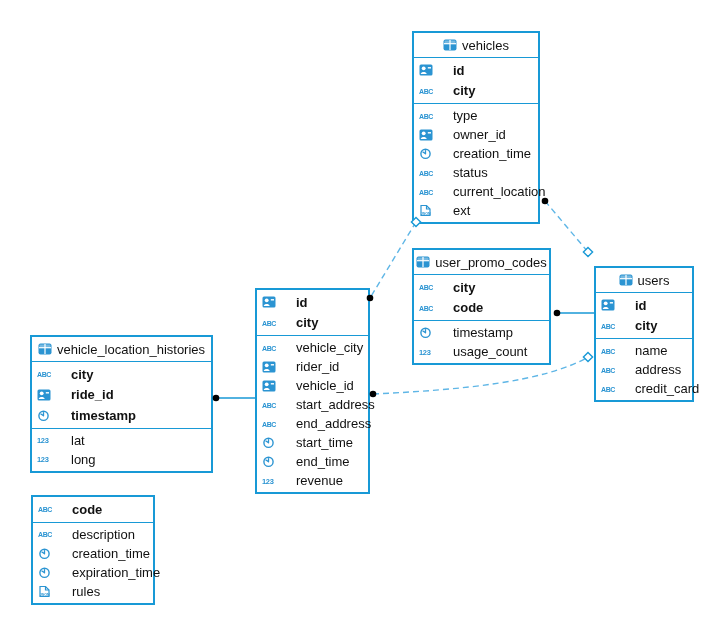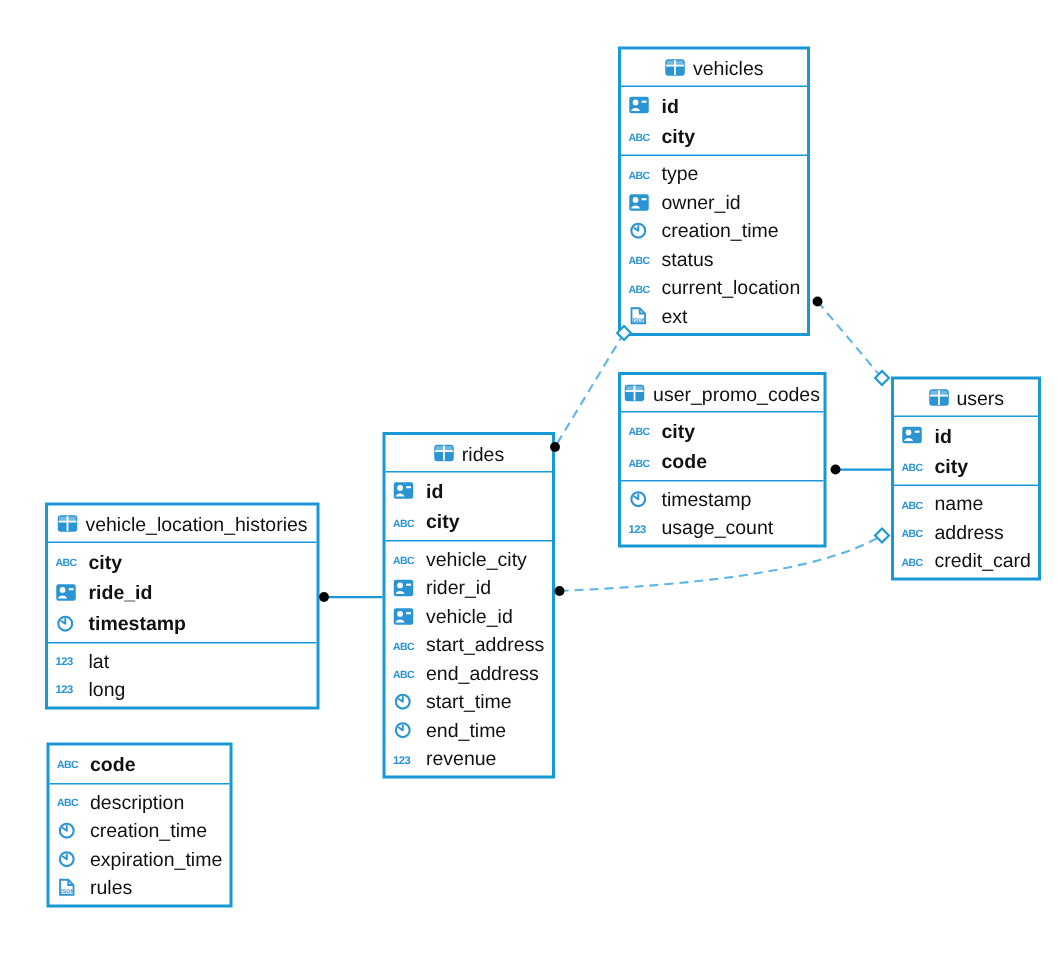--- a/index.html
+++ b/index.html
@@ -28,21 +28,21 @@
     color:#111;
     white-space:nowrap;
     padding:0 4px;
   }
   .section-pk{ border-bottom:1.5px solid #1899d6; padding:2px 0; }
   .section-cols{ padding:2px 0; }
   .col-row{
     height:19px;
     display:flex;
     align-items:center;
-    gap:4px;
+    gap:16px;
     padding:0 6px 0 5px;
     font-size:13px;
     color:#111;
     white-space:nowrap;
   }
   .section-pk .col-row{ height:20.5px; font-weight:bold; }
   .type-icon{
     width:18px;
     display:flex;
     align-items:flex-end;
@@ -193,21 +193,21 @@
         <div class="col-row">
           <span class="type-icon">
             <svg width="16" height="10" viewBox="0 0 16 10">
               <text x="0" y="8" font-size="7.5" font-weight="600" letter-spacing="-0.3" fill="#2b94d2" font-family="Liberation Sans, sans-serif">123</text>
             </svg>
           </span>
           <span>usage_count</span>
         </div>
       </div>
     </div>
-    <div class="entity" style="left: 594px; top: 251px; width: 100px;">
+    <div class="entity" style="left: 594px; top: 266px; width: 100px;">
       <div class="entity-header">
         <span style="display: flex;">
           <svg width="14" height="12" viewBox="0 0 14 12">
             <rect x="0.5" y="0.5" width="13" height="11" rx="2" fill="#2b94d2"></rect>
             <rect x="1.5" y="1.5" width="11" height="3" fill="rgba(255,255,255,0.35)"></rect>
             <line x1="1" y1="4.7" x2="13" y2="4.7" stroke="#fff" stroke-width="1.2"></line>
             <line x1="7" y1="1" x2="7" y2="11" stroke="#fff" stroke-width="1.2"></line>
           </svg>
         </span>
         <span>users</span>
@@ -254,31 +254,20 @@
           <span class="type-icon">
             <svg width="18" height="10" viewBox="0 0 18 10">
               <text x="0" y="8" font-size="7" font-weight="bold" letter-spacing="-0.4" fill="#2b94d2" font-family="Liberation Sans, sans-serif">ABC</text>
             </svg>
           </span>
           <span>credit_card</span>
         </div>
       </div>
     </div>
     <div class="entity" style="left: 255px; top: 288px; width: 115px;">
-      <div class="entity-header">
-        <span style="display: flex;">
-          <svg width="14" height="12" viewBox="0 0 14 12">
-            <rect x="0.5" y="0.5" width="13" height="11" rx="2" fill="#2b94d2"></rect>
-            <rect x="1.5" y="1.5" width="11" height="3" fill="rgba(255,255,255,0.35)"></rect>
-            <line x1="1" y1="4.7" x2="13" y2="4.7" stroke="#fff" stroke-width="1.2"></line>
-            <line x1="7" y1="1" x2="7" y2="11" stroke="#fff" stroke-width="1.2"></line>
-          </svg>
-        </span>
-        <span>rides</span>
-      </div>
       <div class="section-pk">
         <div class="col-row">
           <span class="type-icon">
             <svg width="14" height="12" viewBox="0 0 14 12">
               <rect x="0.5" y="0.5" width="13" height="11" rx="1.5" fill="#2b94d2"></rect>
               <circle cx="4.7" cy="4.3" r="1.9" fill="#fff"></circle>
               <path d="M1.7 10 C2.4 7.4 7 7.4 7.7 10 Z" fill="#fff"></path>
               <rect x="8.8" y="3.1" width="3.2" height="1.4" fill="#fff"></rect>
             </svg>
           </span>

